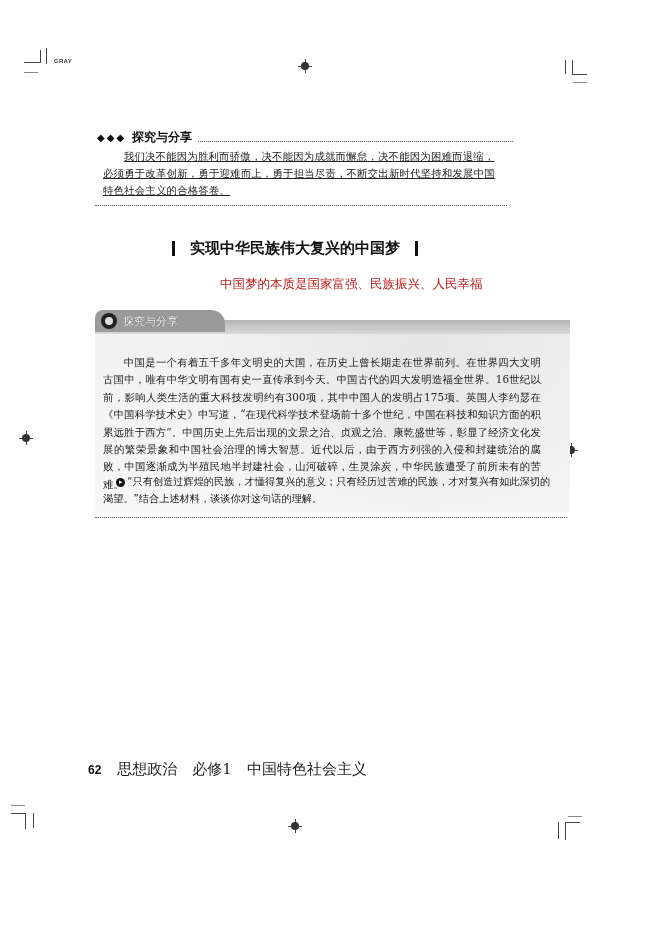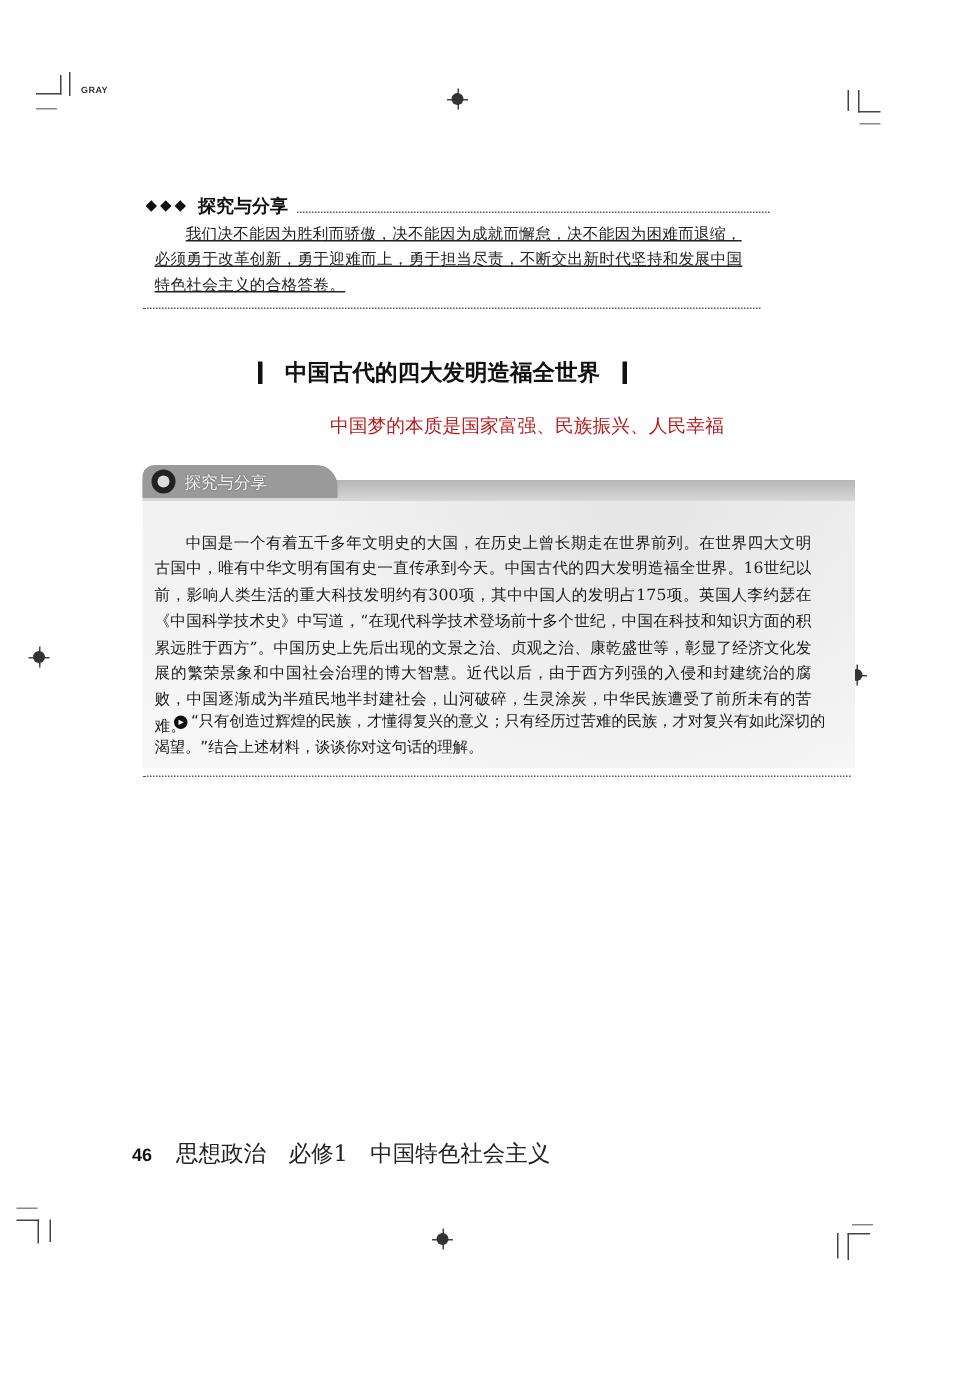--- a/index.html
+++ b/index.html
@@ -110,21 +110,21 @@
   <span class="expert-title">探究与分享</span>
   <span class="dotline"></span>
 </div>
 <div class="expert-body" style="width:395px;text-decoration:underline;">
   <p>我们决不能因为胜利而骄傲，决不能因为成就而懈怠，决不能因为困难而退缩，必须勇于改革创新，勇于迎难而上，勇于担当尽责，不断交出新时代坚持和发展中国特色社会主义的合格答卷。</p>
 </div>
 <div class="dot-sep" style="left:95px;top:205px;width:412px;"></div>
 
 <div class="sec-title">
   <span class="bar"></span>
-  <span class="t">中国古代的四大发明造福全世界</span>
+  <span class="t">实现中华民族伟大复兴的中国梦</span>
   <span class="bar"></span>
 </div>
 <div class="sub-title">中国梦的本质是国家富强、民族振兴、人民幸福</div>
 
 <div class="explore-band"></div>
 <div class="explore-tab">
   <span class="explore-icon"></span>
   <span class="explore-label">探究与分享</span>
 </div>
 <div class="explore-body"></div>
@@ -133,15 +133,15 @@
 </div>
 <div class="question">
   <p><span class="q-icon">▸</span><span>“只有创造过辉煌的民族，才懂得复兴的意义；只有经历过苦难的民族，才对复兴有如此深切的渴望。”结合上述材料，谈谈你对这句话的理解。</span></p>
 </div>
 <div class="dot-sep" style="left:95px;top:517px;width:472px;"></div>
 
 <div class="main-text">
 </div>
 
 <div class="footer">
-  <span class="page-num">46</span>
+  <span class="page-num">62</span>
   <span class="footer-text">思想政治　必修1　中国特色社会主义</span>
 </div>
 
 </body></html>

